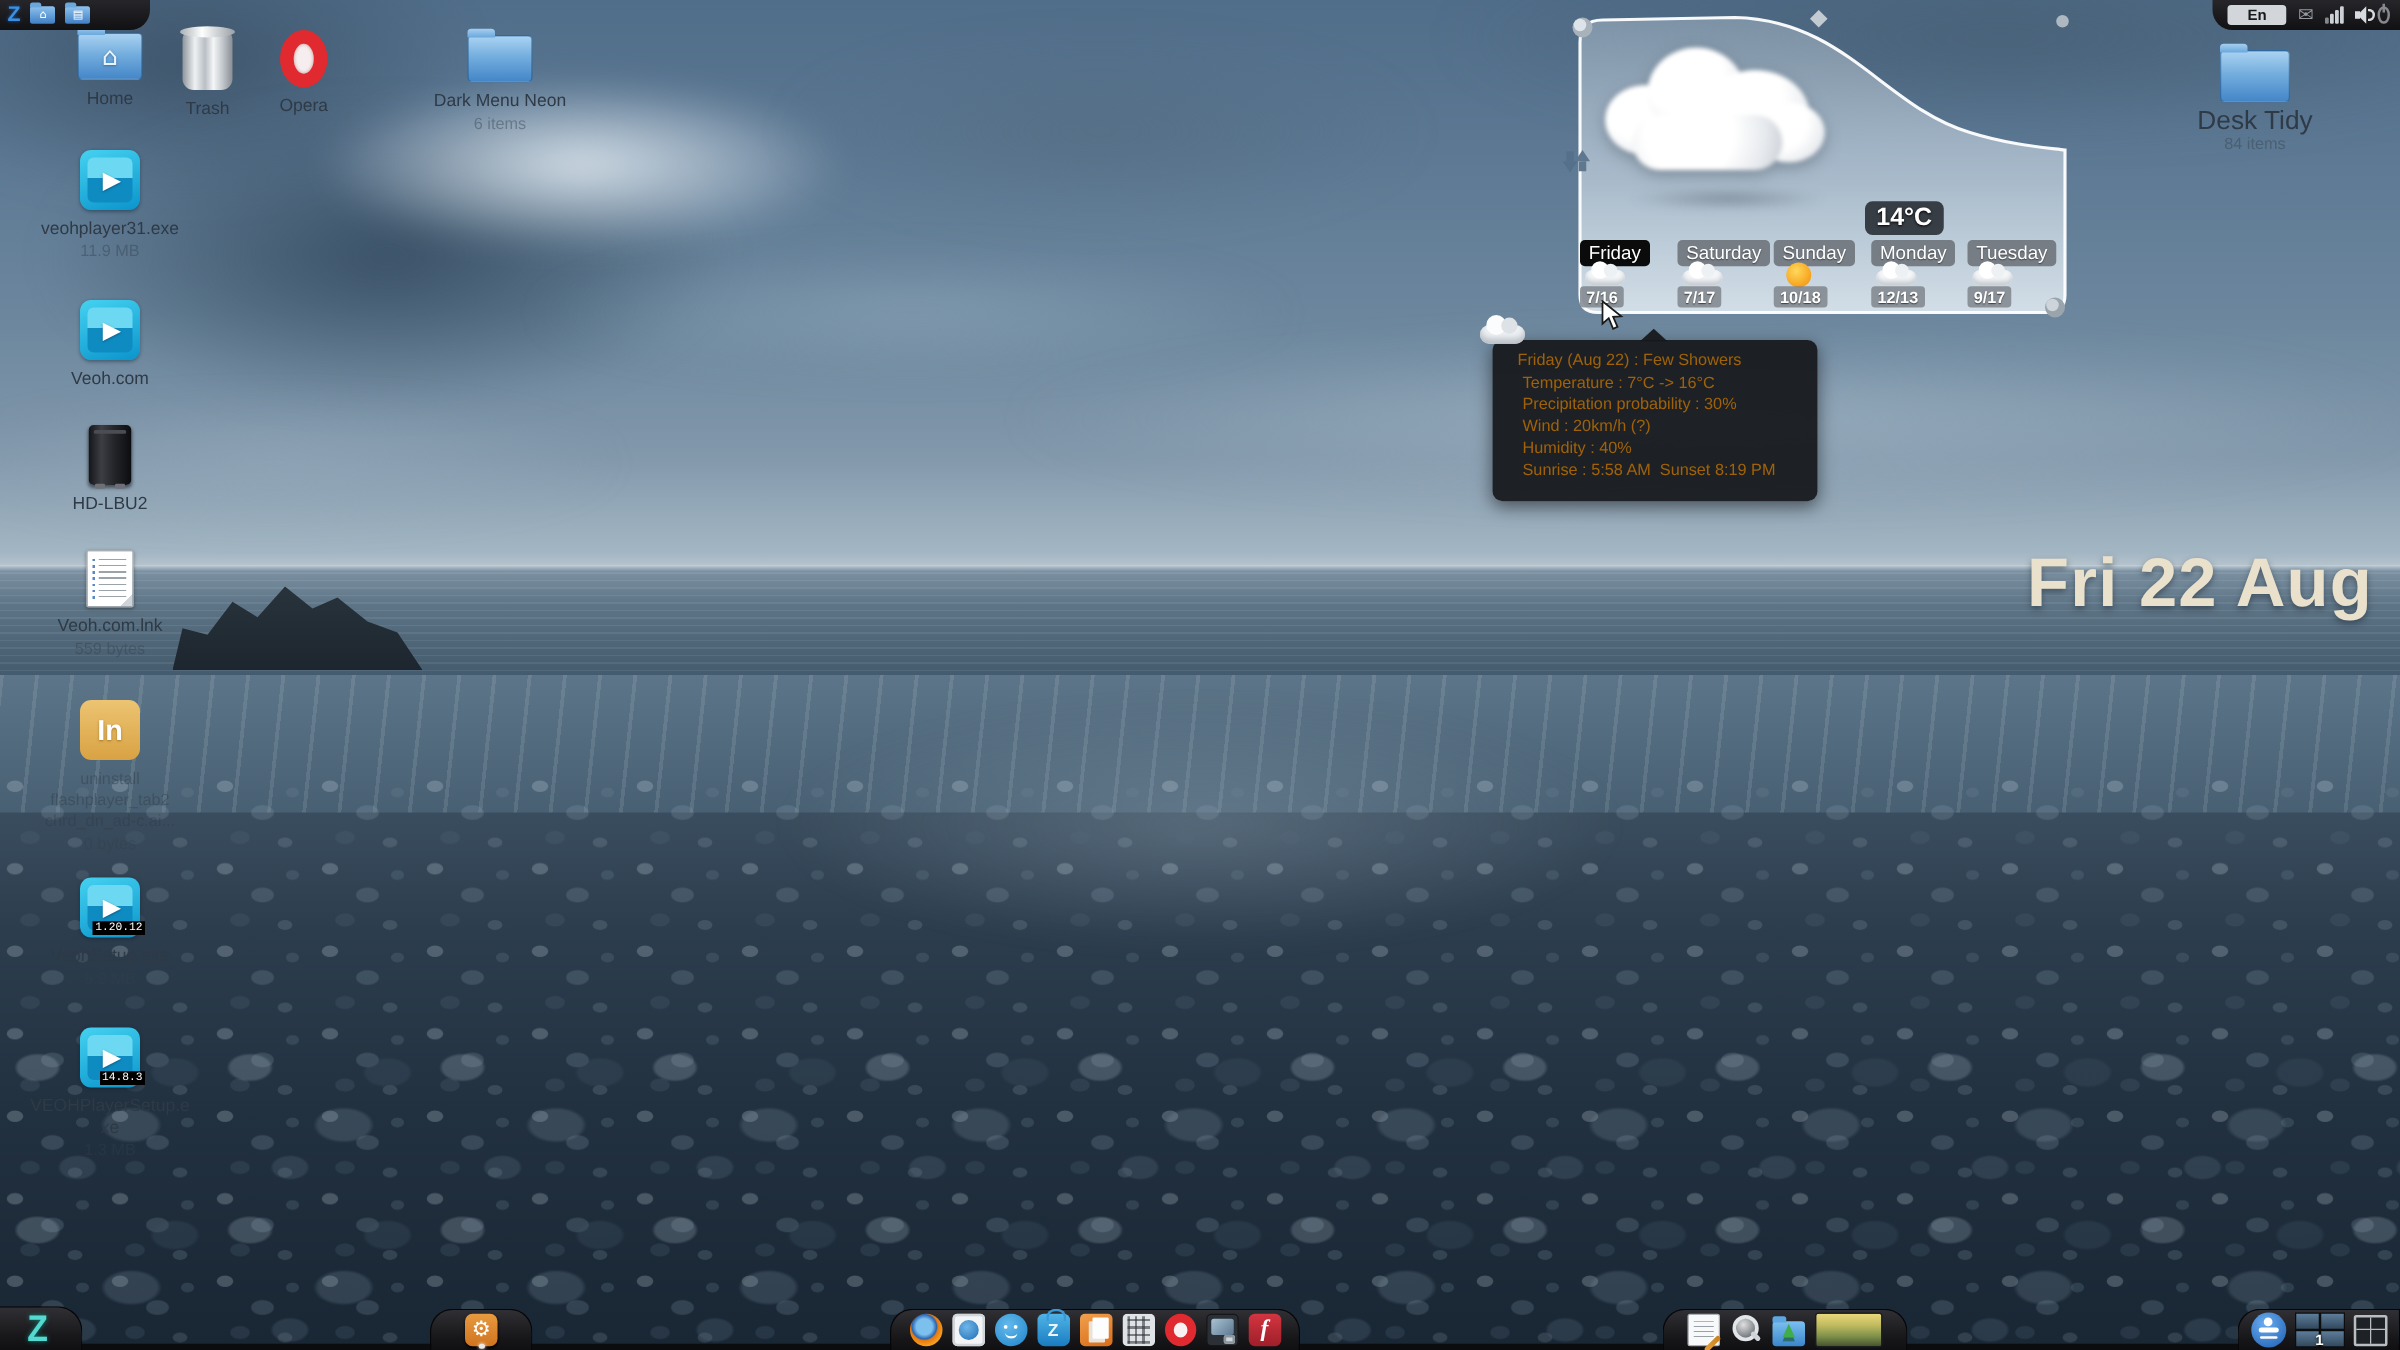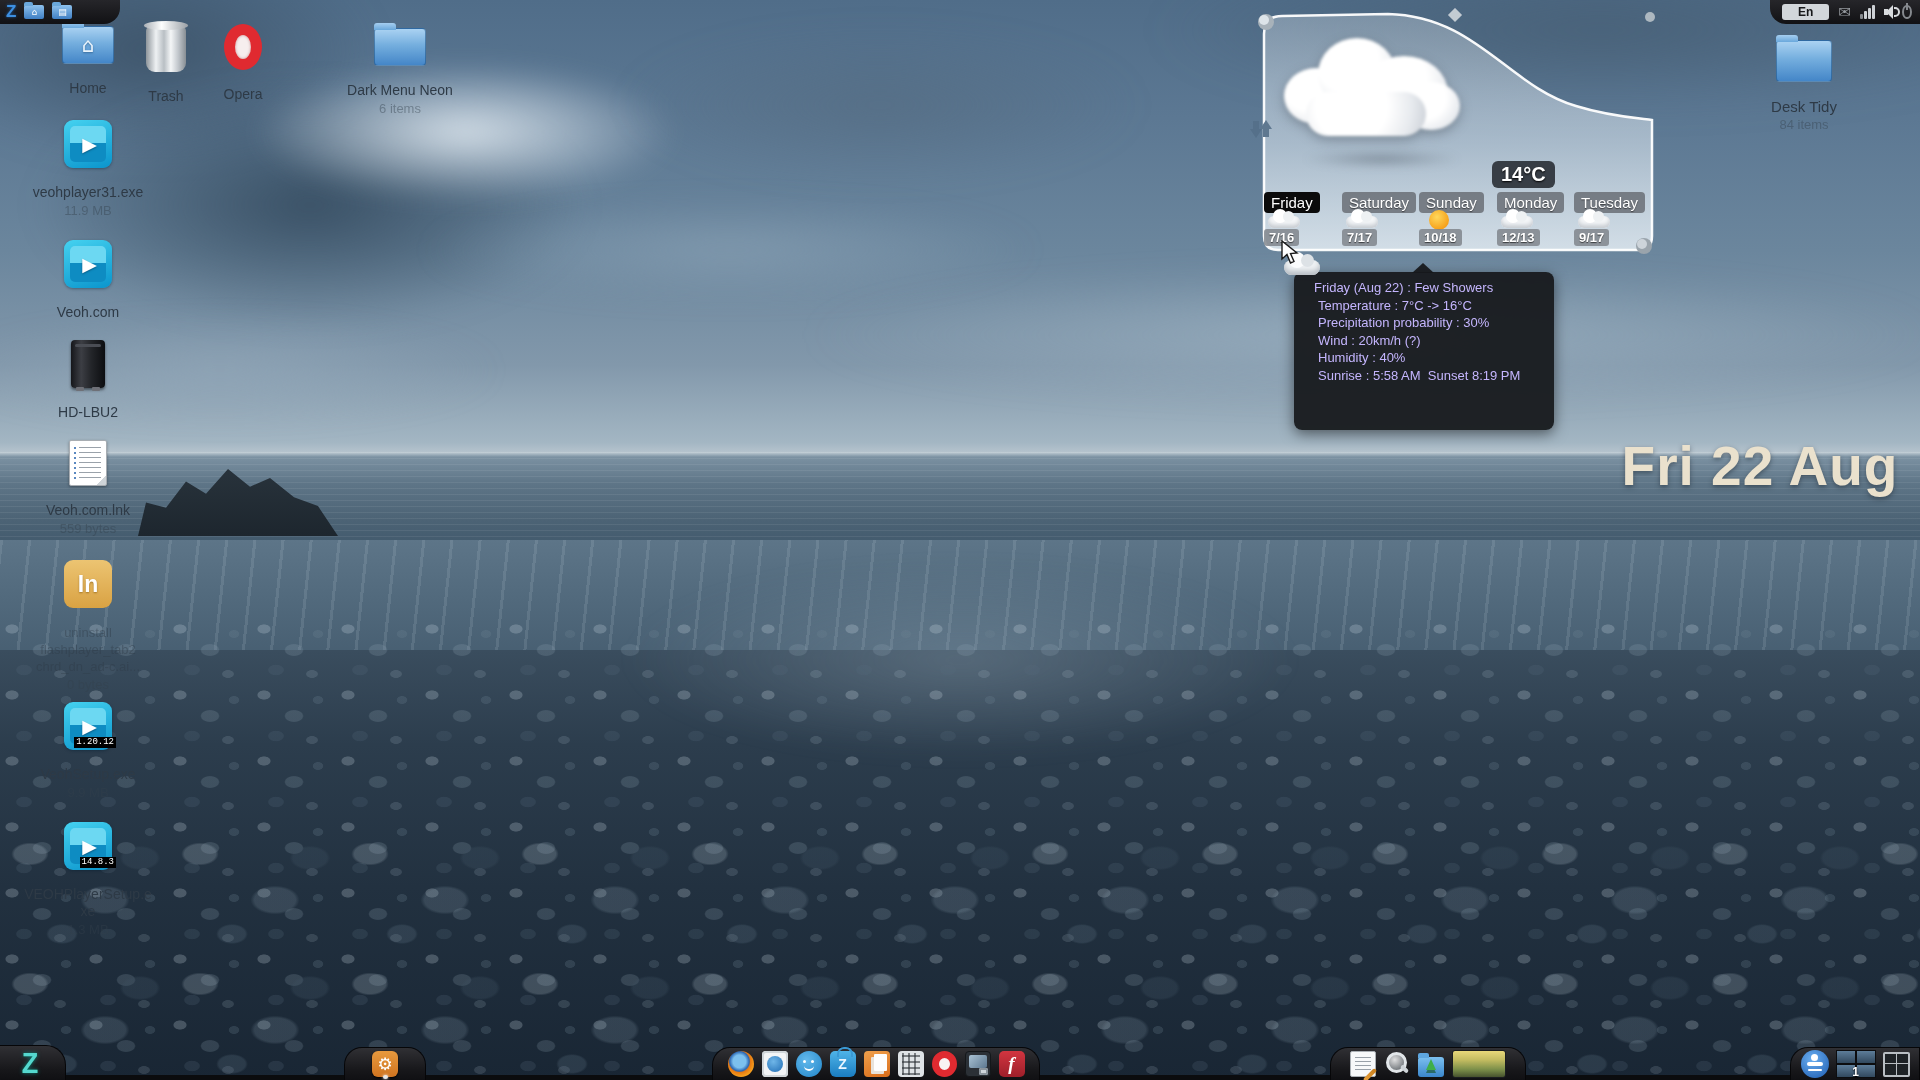--- a/index.html
+++ b/index.html
@@ -59,21 +59,21 @@
   .spk{position:relative;width:17px;height:14px}
   .spk::before{content:"";position:absolute;left:0;top:4px;width:4px;height:6px;background:#d8dbde}
   .spk::after{content:"";position:absolute;left:2px;top:0;border-right:7px solid #d8dbde;border-top:7px solid transparent;border-bottom:7px solid transparent}
   .spk .w{position:absolute;left:10px;top:2px;width:6px;height:10px;border:2px solid #d8dbde;border-left:none;border-radius:0 7px 7px 0}
   .pwr{position:relative;width:14px;height:14px;border:2px solid #85898e;border-radius:50%}
   .pwr::before{content:"";position:absolute;left:50%;top:-4px;width:2px;height:7px;background:#85898e;transform:translateX(-50%)}
 
   
   .dicon{position:absolute;width:128px;text-align:center;z-index:20}
   .dicon .ic{margin:0 auto;position:relative}
-  .dicon .lbl{margin-top:16px;font-size:14px;color:#2e3a46;line-height:17px;overflow-wrap:anywhere}
+  .dicon .lbl{margin-top:6px;font-size:14px;color:#2e3a46;line-height:17px;overflow-wrap:anywhere}
   .dicon .sub{margin-top:2px;font-size:13px;color:#33404c;opacity:.42;line-height:15px}
   .dicon .lbl.faded{opacity:.42;font-size:13px}
   .fold{width:52px;height:38px;background:linear-gradient(180deg,#aad2f2 0%,#74aede 45%,#4486c8 100%);border-radius:4px;border:1px solid rgba(30,80,130,.55);position:relative;display:flex;align-items:center;justify-content:center}
   .fold::before{content:"";position:absolute;top:-6px;left:-1px;width:22px;height:7px;background:linear-gradient(#a5cef0,#6aa8dc);border-radius:3px 3px 0 0}
   .fold .g{color:#eaf4fc;font-size:20px;font-family:"DejaVu Sans",sans-serif;text-shadow:0 1px 2px rgba(20,60,100,.5)}
   .trash{width:40px;height:46px;border-radius:5px 5px 9px 9px;position:relative;
     background:linear-gradient(90deg,#8e959b,#eef1f3 25%,#b9bfc4 45%,#f4f6f7 62%,#c3c8cd 80%,#878e94)}
   .trash::before{content:"";position:absolute;top:-5px;left:-2px;right:-2px;height:9px;border-radius:50%;background:linear-gradient(90deg,#aab0b6,#fdfefe 40%,#9aa0a6)}
   .opera-o{width:38px;height:46px;border:11px solid #e02a30;border-radius:50%;background:#f6eeee;box-shadow:inset 0 0 3px rgba(120,0,0,.4)}
   .veoh{width:48px;height:48px;border-radius:9px;background:linear-gradient(160deg,#45d2f0,#0a94cc);padding:6px;box-shadow:0 1px 3px rgba(0,30,50,.4)}
@@ -111,22 +111,22 @@
   .mini-cloud::after{content:"";position:absolute;left:15px;top:-5px;width:11px;height:11px;border-radius:50%;background:#eef1f3}
   .sun{position:absolute;left:10px;top:18px;width:20px;height:20px;border-radius:50%;background:radial-gradient(circle at 40% 35%,#ffd85c,#f6a21c 70%,#e8860e)}
   .updown{position:absolute;left:-6px;top:112px;width:22px;height:26px}
   .updown i{position:absolute;width:0;height:0}
   .updown .u{left:10px;top:0;border-left:6px solid transparent;border-right:6px solid transparent;border-bottom:9px solid #5f7890}
   .updown .u::after{content:"";position:absolute;left:-3px;top:9px;width:6px;height:8px;background:#5f7890;margin-left:-0px}
   .updown .d{left:0;top:9px;border-left:6px solid transparent;border-right:6px solid transparent;border-top:9px solid #55708a}
   .updown .d::before{content:"";position:absolute;left:-3px;top:-17px;width:6px;height:8px;background:#55708a}
 
   
-  .tip{position:absolute;left:1294px;top:272px;width:260px;height:158px;background:rgba(22,24,28,.94);border-radius:8px;z-index:70;
-    box-shadow:0 4px 14px rgba(0,0,0,.5);padding:7px 10px 0 24px;color:#c4b5fd}
+  .tip{position:absolute;left:1194px;top:272px;width:260px;height:129px;background:rgba(22,24,28,.94);border-radius:8px;z-index:70;
+    box-shadow:0 4px 14px rgba(0,0,0,.5);padding:7px 10px 0 24px;color:#a16207}
   .tip::before{content:"";position:absolute;left:118px;top:-9px;border-left:11px solid transparent;border-right:11px solid transparent;border-bottom:10px solid rgba(22,24,28,.94)}
   .tip .t-line{font-size:13px;line-height:17.5px;white-space:pre}
   .tip .t-title{font-size:13px;line-height:17.5px;margin-left:-4px}
   .tipcloud{position:absolute;left:-10px;top:-12px;width:36px;height:15px;background:#eef1f3;border-radius:9px;box-shadow:inset 0 -4px 5px #b9bfc6}
   .tipcloud::before{content:"";position:absolute;left:5px;top:-8px;width:16px;height:16px;border-radius:50%;background:#fbfcfd}
   .tipcloud::after{content:"";position:absolute;left:17px;top:-6px;width:13px;height:13px;border-radius:50%;background:#dde2e6}
 
   
   .clock{position:absolute;left:1610px;top:438px;width:300px;text-align:center;color:#eae1cd;z-index:30;text-shadow:0 2px 5px rgba(25,35,45,.5)}
   .clock .time{font-size:47px;font-weight:bold;letter-spacing:2px;line-height:50px}
@@ -300,21 +300,21 @@
           <span class="play">▶</span>
         </div>
       <span class="vbadge">14.8.3</span>
       </div>
     <div class="lbl">VEOHPlayerSetup.exe</div>
     <div class="sub">1.3 MB</div>
   </div>
 
   <div class="dicon" style="left:1740px;top:40px">
     <div class="ic fold" style="width:56px;height:42px"></div>
-    <div class="lbl" style="font-size:15px">Desk Tidy</div>
+    <div class="lbl" style="font-size:21px">Desk Tidy</div>
     <div class="sub">84 items</div>
   </div>
 
   <div class="wx">
     <svg viewBox="0 0 402 250">
       <defs>
         <linearGradient id="wxg" x1="0" y1="0" x2="0" y2="1">
           <stop offset="0" stop-color="#eaf2f8" stop-opacity=".30"></stop>
           <stop offset=".55" stop-color="#e4eef6" stop-opacity=".55"></stop>
           <stop offset="1" stop-color="#e9f1f7" stop-opacity=".82"></stop>

